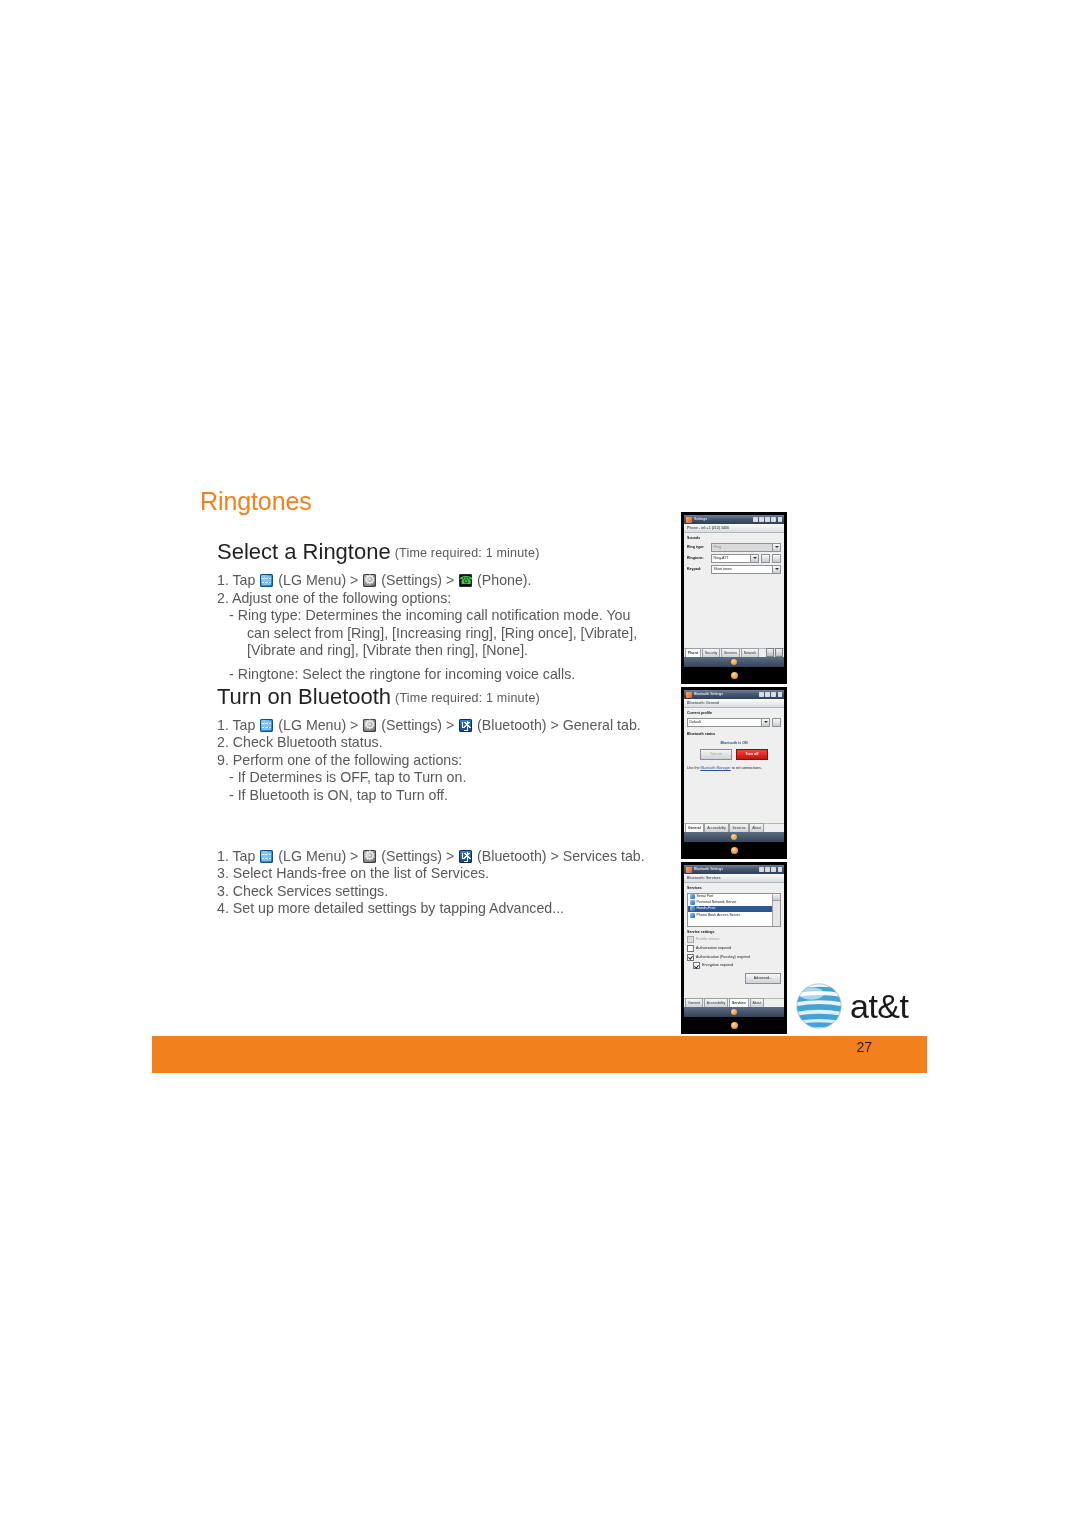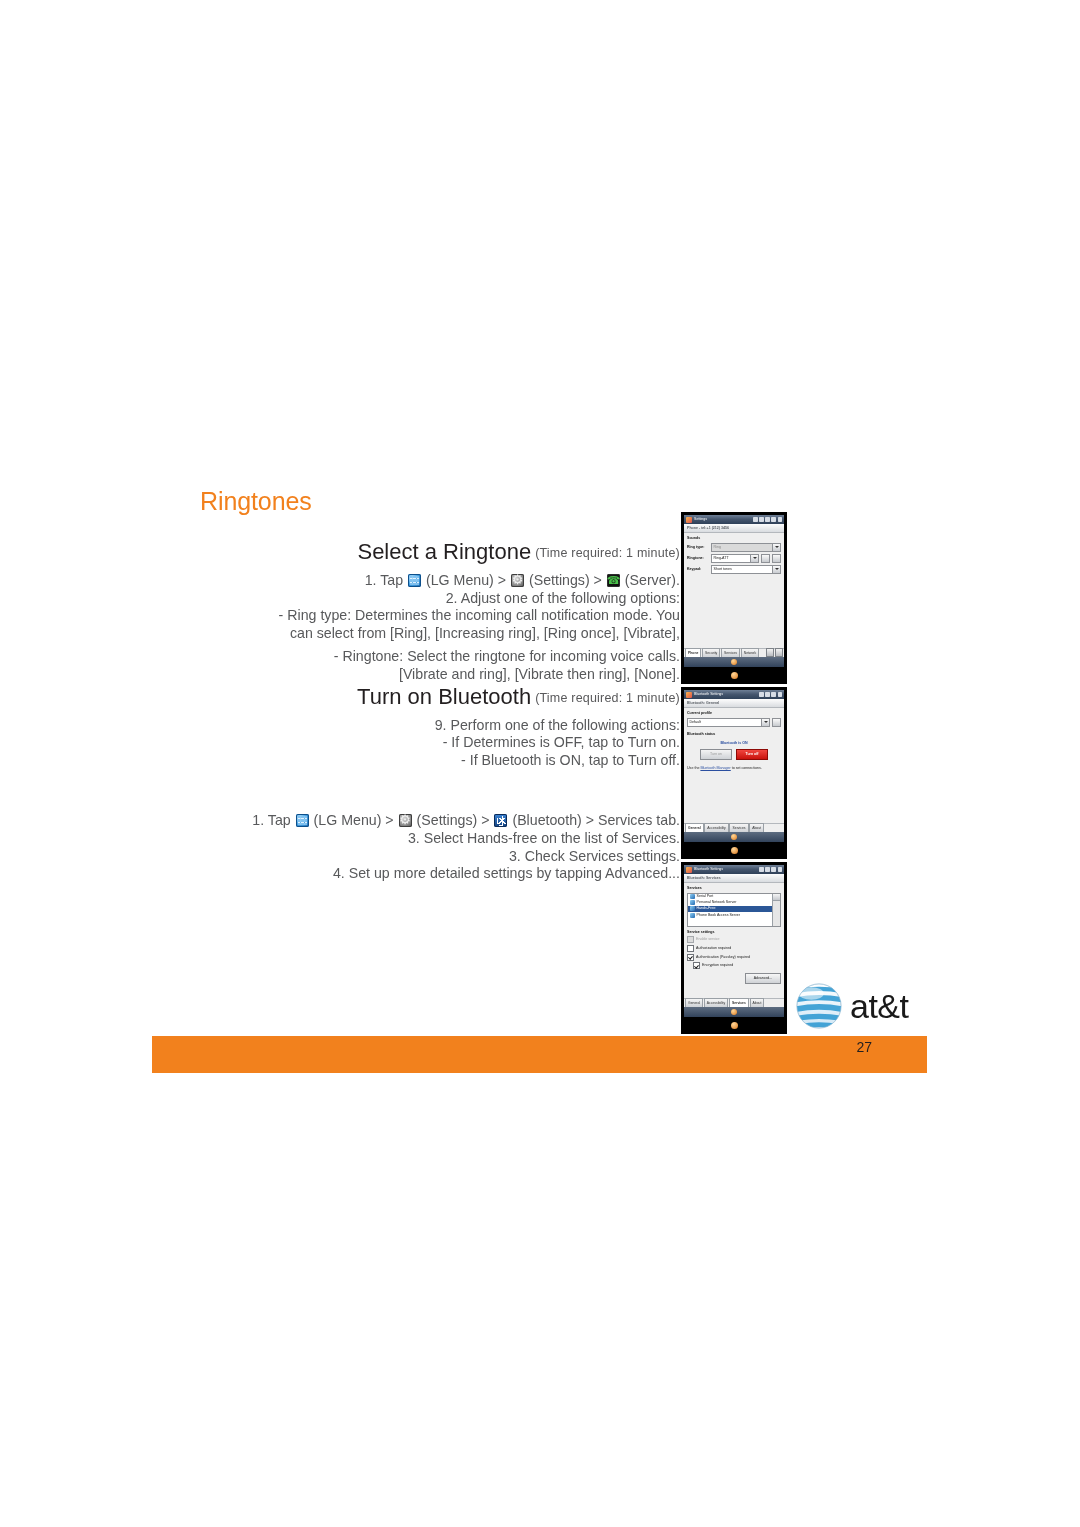--- a/index.html
+++ b/index.html
@@ -33,21 +33,21 @@
 
   .section-heading {
     color: #f2811d;
     font-size: 25px;
     font-weight: normal;
     line-height: 30px;
     margin: 0 0 23px 0;
     letter-spacing: -0.1px;
   }
 
-  .task-block { margin: 0 0 0 17px; text-align: right; }
+  .task-block { margin: 0 0 0 17px; }
 
   .task-title {
     margin: 0 0 6px 0;
     font-size: 22px;
     font-weight: normal;
     color: #231f20;
     line-height: 26px;
     white-space: nowrap;
   }
   .task-title .time-req {
@@ -449,36 +449,45 @@
       <h3 class="task-title">
         <span>Select a Ringtone</span><span class="time-req">(Time required: 1 minute)</span>
       </h3>
       <ol class="steps">
         <li><span>1. Tap</span>
           <span class="ic ic-lgmenu"></span>
           <span>(LG Menu) &gt;</span>
           <span class="ic ic-settings"></span>
           <span>(Settings) &gt;</span>
           <span class="ic ic-phone"></span>
-          <span>(Server).</span>
+          <span>(Phone).</span>
         </li>
         <li>2. Adjust one of the following options:</li>
         <li class="sub-step">- Ring type: Determines the incoming call notification mode. You</li>
         <li class="sub-step cont">can select from [Ring], [Increasing ring], [Ring once], [Vibrate],</li>
+        <li class="sub-step cont">[Vibrate and ring], [Vibrate then ring], [None].</li>
         <li class="sub-step" style="margin-top:6px;">- Ringtone: Select the ringtone for incoming voice calls.</li>
-        <li class="sub-step cont">[Vibrate and ring], [Vibrate then ring], [None].</li>
       </ol>
     </div>
 
 
     <div class="task-block">
       <h3 class="task-title">
         <span>Turn on Bluetooth</span><span class="time-req">(Time required: 1 minute)</span>
       </h3>
       <ol class="steps">
+        <li><span>1. Tap</span>
+          <span class="ic ic-lgmenu"></span>
+          <span>(LG Menu) &gt;</span>
+          <span class="ic ic-settings"></span>
+          <span>(Settings) &gt;</span>
+          <span class="ic ic-bt"></span>
+          <span>(Bluetooth) &gt; General tab.</span>
+        </li>
+        <li>2. Check Bluetooth status.</li>
         <li>9. Perform one of the following actions:</li>
         <li class="sub-step">- If Determines is OFF, tap to Turn on.</li>
         <li class="sub-step">- If Bluetooth is ON, tap to Turn off.</li>
       </ol>
     </div>
 
     <div class="task-block" style="margin-top:43px;">
       <ol class="steps">
         <li><span>1. Tap</span>
           <span class="ic ic-lgmenu"></span>

